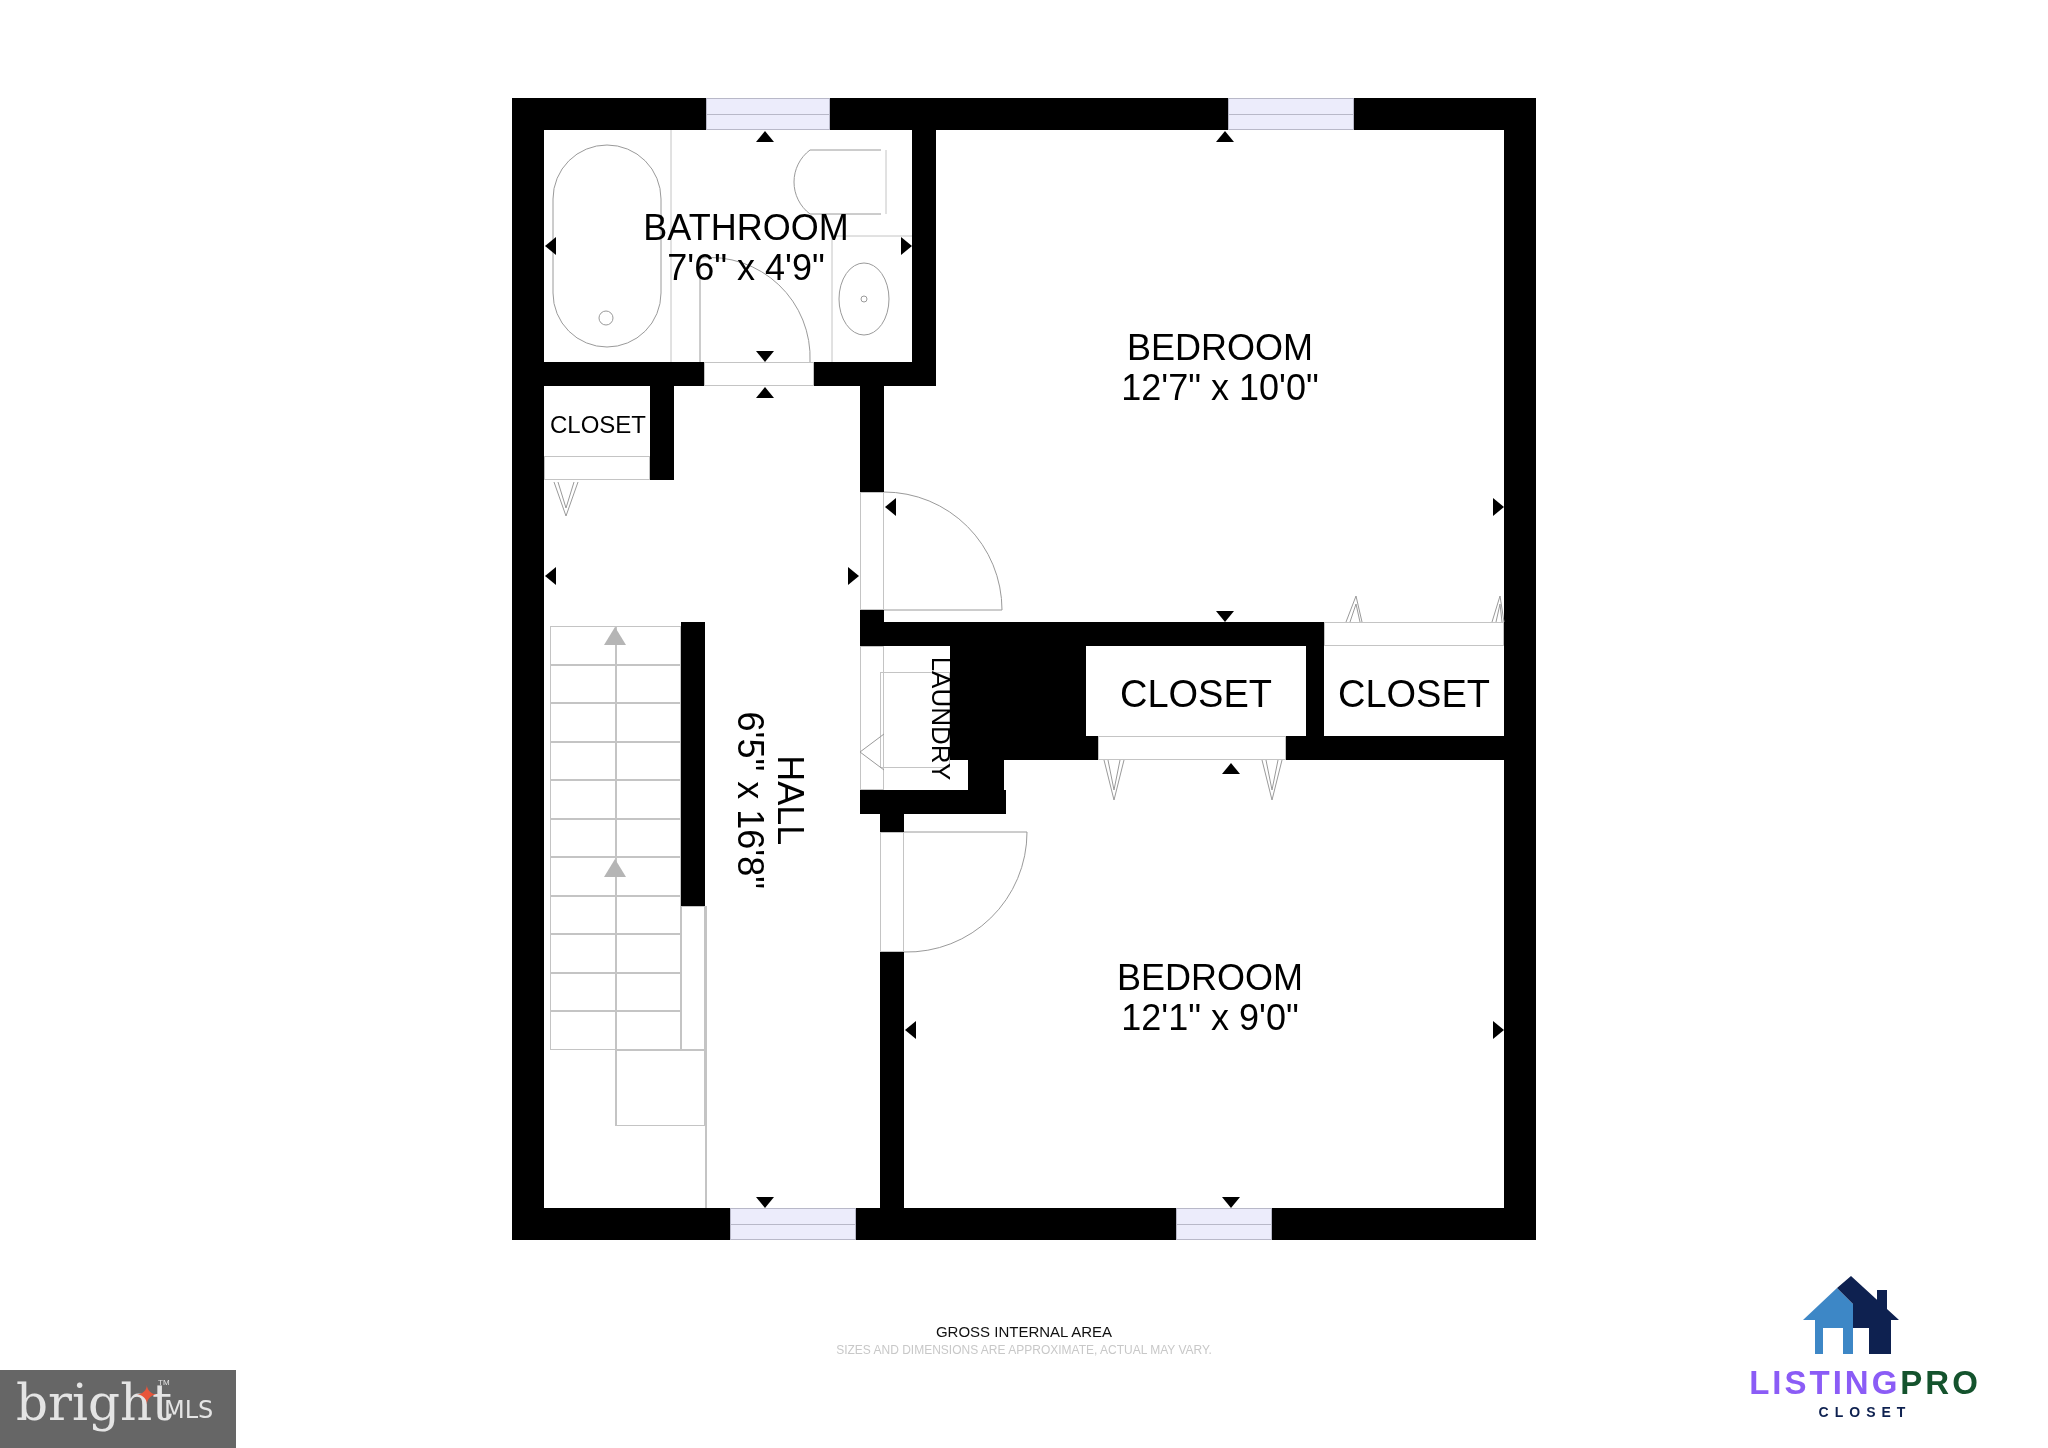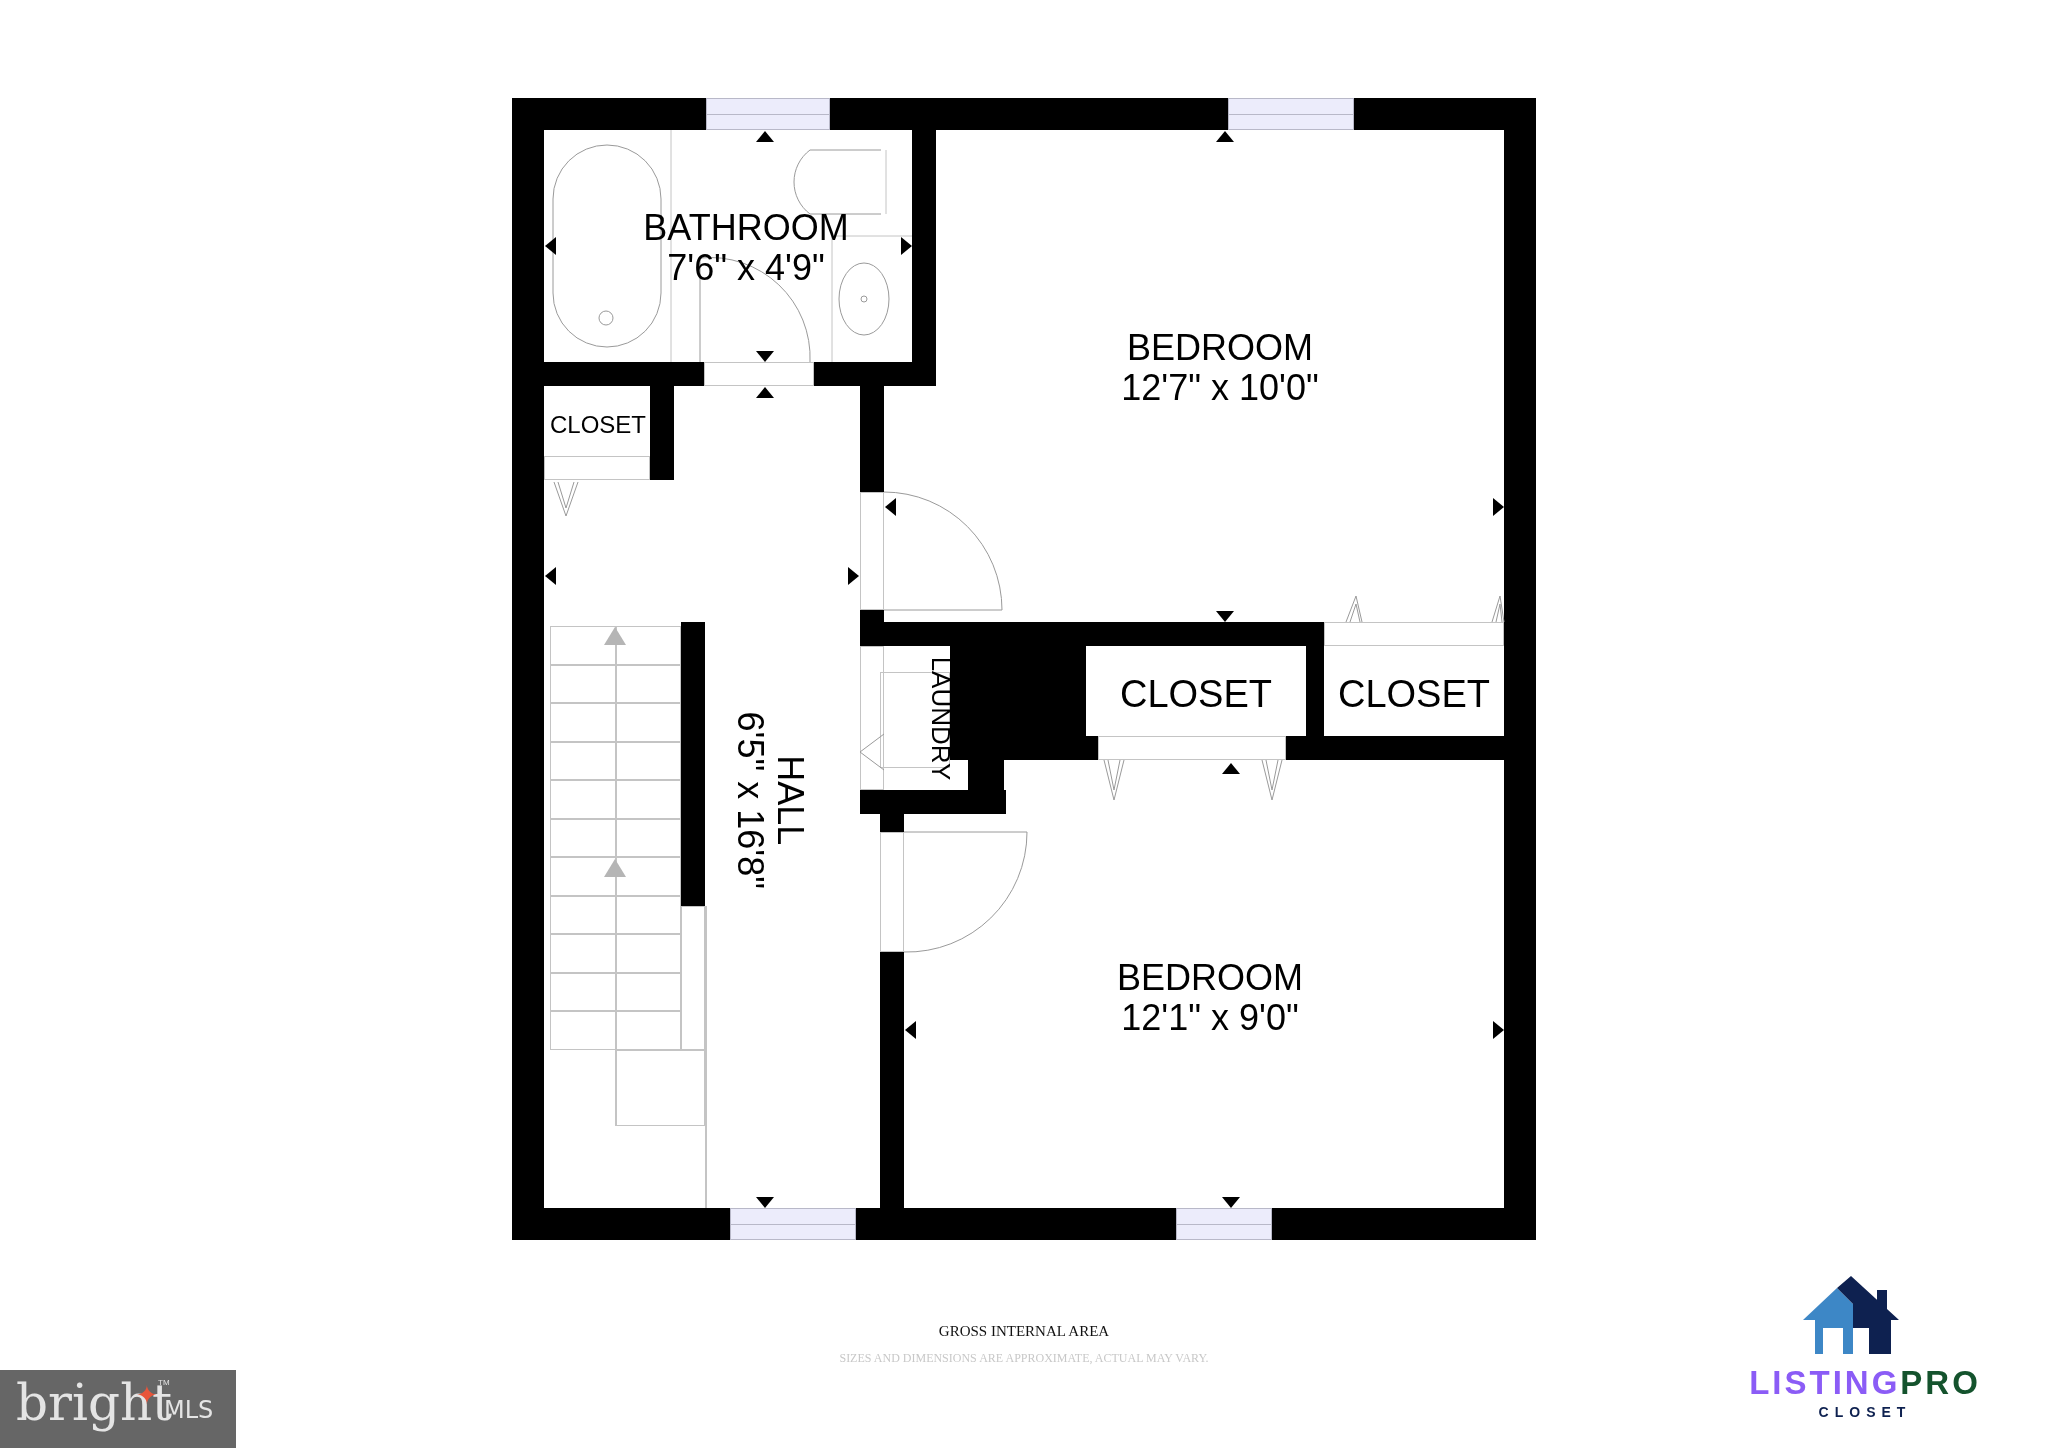--- a/index.html
+++ b/index.html
@@ -11,21 +11,21 @@
   .label { position:absolute; text-align:center; color:#000; font-family:"Liberation Sans", sans-serif; line-height:1.12; }
   .room-lbl { font-size:36px; }
   .closet-lbl { font-size:38px; }
   .arrow { position:absolute; width:0; height:0; }
   .a-up { border-left:9px solid transparent; border-right:9px solid transparent; border-bottom:11px solid #000; }
   .a-down { border-left:9px solid transparent; border-right:9px solid transparent; border-top:11px solid #000; }
   .a-left { border-top:9px solid transparent; border-bottom:9px solid transparent; border-right:11px solid #000; }
   .a-right { border-top:9px solid transparent; border-bottom:9px solid transparent; border-left:11px solid #000; }
   .a-up-grey { border-left:11px solid transparent; border-right:11px solid transparent; border-bottom:18px solid #b5b5b5; }
   .thin { position:absolute; border:1px solid #c4c4c4; box-sizing:border-box; }
-  .footer-text { position:absolute; left:0; width:2048px; text-align:center; font-family:Liberation Serif, serif; color:#111; font-size:15px; line-height:19px; }
+  .footer-text { position:absolute; left:0; width:2048px; text-align:center; font-family:Liberation Sans, sans-serif; color:#111; font-size:15px; line-height:19px; }
   .disclaimer { color:#c8c8c8; font-size:12px; }
   svg { position:absolute; overflow:visible; }
 </style>
 </head>
 <body>
 
 <div class="abs" style="left:0;top:0;width:2048px;height:1300px;">
 
   <div class="wall" style="left:512px;top:98px;width:1024px;height:32px;"></div>
   <div class="wall" style="left:512px;top:1208px;width:1024px;height:32px;"></div>
@@ -160,21 +160,21 @@
 
   <div class="label" style="left:546px;top:412px;width:104px;font-size:24px;">CLOSET</div>
   <div class="label closet-lbl" style="left:1086px;top:673px;width:220px;">CLOSET</div>
   <div class="label closet-lbl" style="left:1324px;top:673px;width:180px;">CLOSET</div>
 
   <div class="label" style="left:870px;top:704px;width:140px;font-size:26px;transform:rotate(90deg);transform-origin:center center;">LAUNDRY</div>
 </div>
 
 <div class="footer-text" style="top:1322px;">
   <div>GROSS INTERNAL AREA</div>
-  <div class="disclaimer" style="margin-top:8px;">SIZES AND DIMENSIONS ARE APPROXIMATE, ACTUAL MAY VARY.</div>
+  <div class="disclaimer" style="margin-top:0;">SIZES AND DIMENSIONS ARE APPROXIMATE, ACTUAL MAY VARY.</div>
 </div>
 
 <div class="abs" style="left:66px;top:1372px;font-size:26px;font-weight:bold;color:#111;font-family:'Liberation Sans',sans-serif;">FLOOR 2</div>
 
 <div class="abs" style="left:0;top:1370px;width:236px;height:78px;background:#666666;">
   <span class="abs" style="left:16px;top:4px;font-family:'DejaVu Serif',serif;font-size:50px;color:#e4e4e4;">bright</span>
   <span class="abs" style="left:136px;top:10px;color:#e8553a;font-size:26px;">✦</span>
   <span class="abs" style="left:158px;top:8px;font-size:8px;color:#e4e4e4;">TM</span>
   <span class="abs" style="left:164px;top:26px;font-family:'DejaVu Sans',sans-serif;font-size:24px;color:#e4e4e4;">MLS</span>
 </div>

